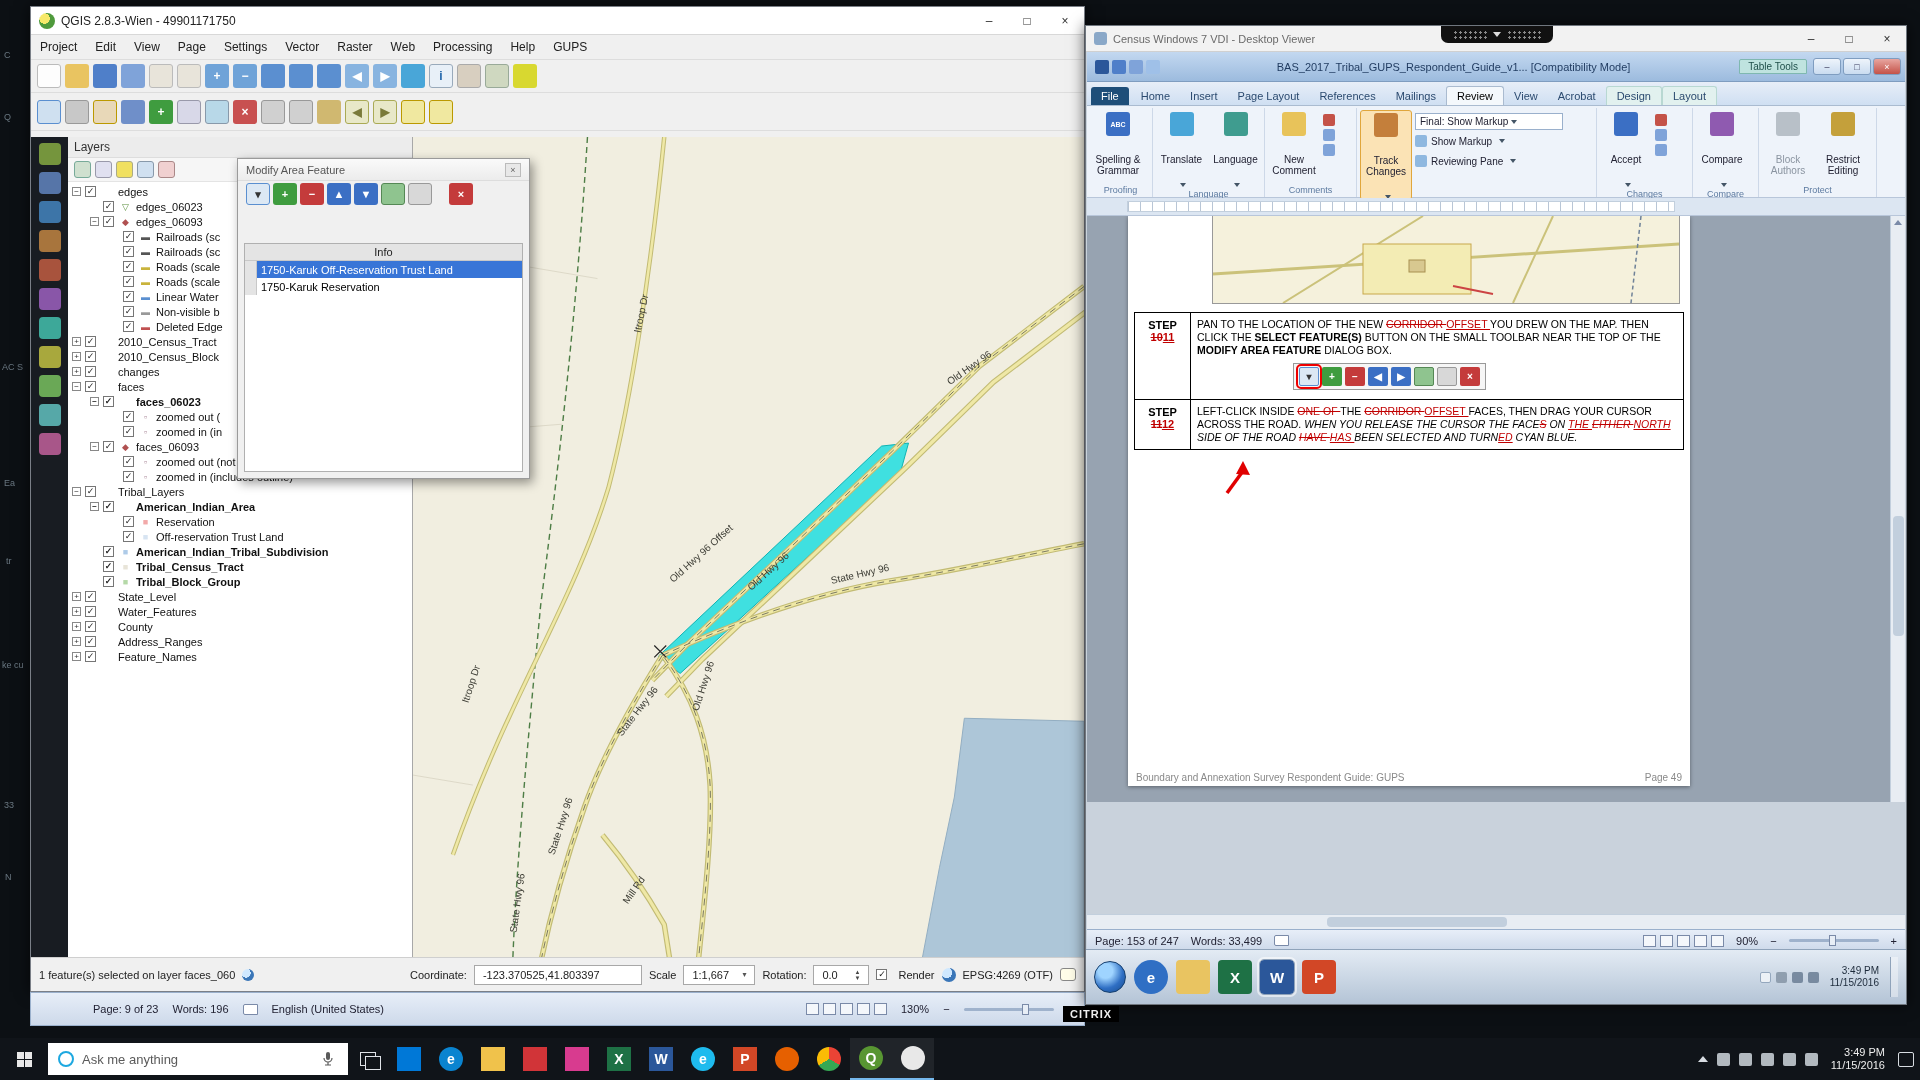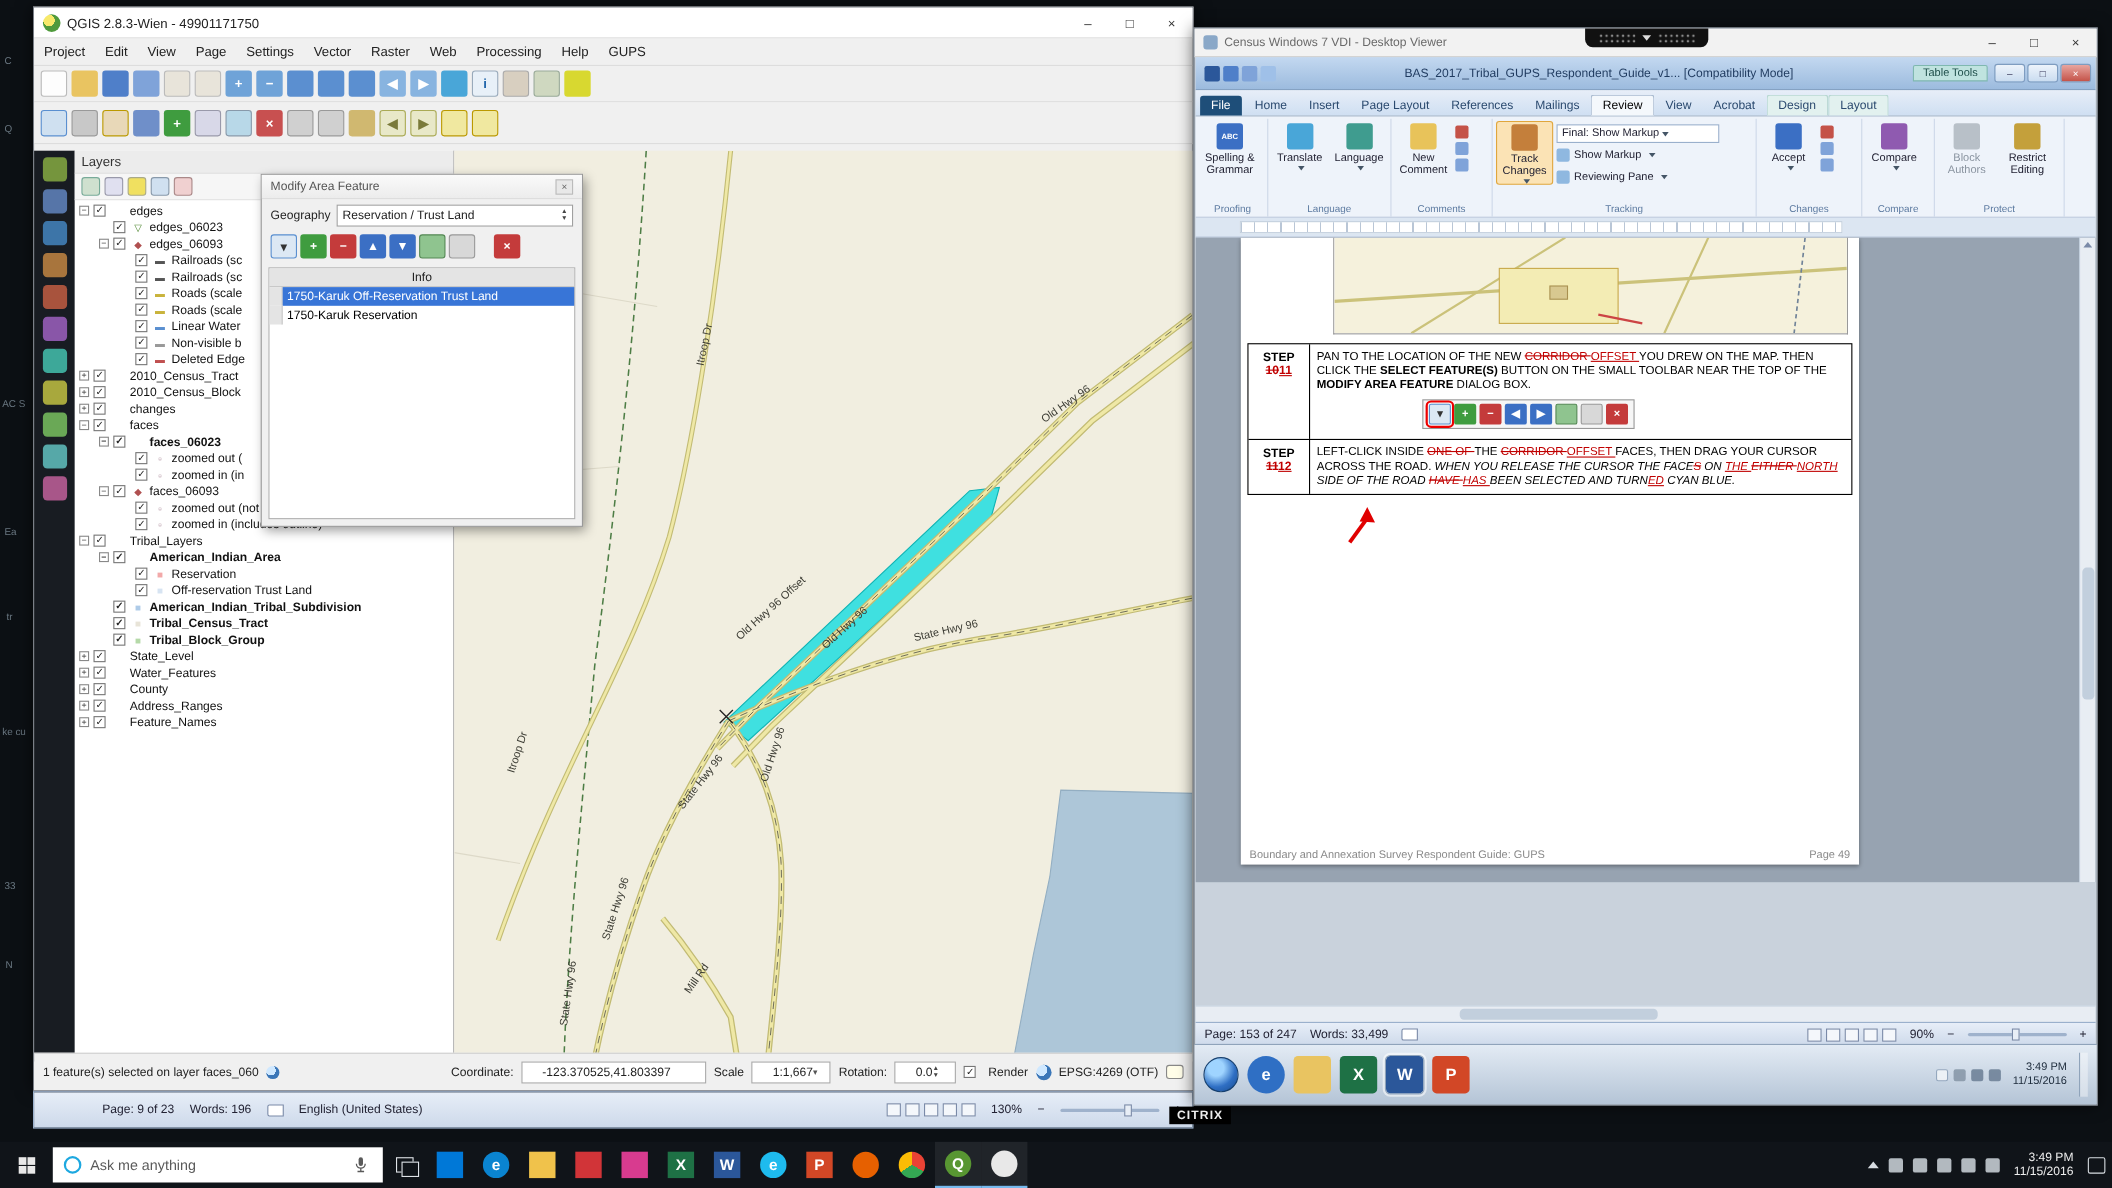--- a/index.html
+++ b/index.html
@@ -52,21 +52,21 @@
   .dbtn{width:24px;height:22px;border-radius:3px;display:flex;align-items:center;justify-content:center;font-size:11px;font-weight:bold;flex:none}
   .dlg-table{position:absolute;left:6px;right:6px;top:84px;bottom:6px;background:#fff;border:1px solid #b0b0b0}
   .it-head{height:17px;background:#e4e4e4;border-bottom:1px solid #c8c8c8;font-size:11px;color:#222;display:flex;align-items:center;justify-content:center}
   .it-row{height:17px;display:flex;font-size:11px;align-items:center}
   .it-num{width:12px;height:100%;background:#e4e4e4;border-right:1px solid #c8c8c8;flex:none}
   .it-row.sel .it-txt{background:#3875d7;color:#fff}
   .it-txt{flex:1;height:100%;display:flex;align-items:center;padding:0 4px;white-space:nowrap;overflow:hidden}
 
   
   #q-status{position:absolute;left:0;right:0;bottom:0;height:34px;background:#f0f0f0;border-top:1px solid #cfcfcf;display:flex;align-items:center;font-size:11px;color:#222;padding:0 8px;gap:7px}
-  .sin{background:#fff;border:1px solid #a8a8a8;height:20px;display:flex;align-items:center;padding:0 18px;font-size:11px}
+  .sin{background:#fff;border:1px solid #a8a8a8;height:20px;display:flex;align-items:center;padding:0 8px;font-size:11px}
   .gap{flex:1}
   .globe{width:14px;height:14px;border-radius:50%;background:radial-gradient(circle at 35% 35%,#cfe8ff 0 40%,#3a76b8 41% 100%)}
   .balloon{width:16px;height:13px;border:1px solid #888;border-radius:3px;background:#fffde8}
 
   
   #word-local{position:absolute;left:30px;top:992px;width:1055px;height:34px;background:linear-gradient(#e7eef8,#cdd9ea);border:1px solid #9ab0cc;display:flex;align-items:center;font-size:11px;color:#223;padding:0 10px 0 62px;gap:14px}
   .vicon{width:13px;height:12px;border:1px solid #7a8aa8;background:#f4f7fb}
   .book{width:15px;height:11px;background:#fff;border:1px solid #7a8aa8;border-radius:2px 0 0 2px}
   .zoomrail{width:90px;height:3px;background:#9fb2cc;position:relative;border-radius:2px}
   .zoomthumb{position:absolute;left:58px;top:-4px;width:7px;height:11px;background:#e8eef6;border:1px solid #7a8aa8}
@@ -89,21 +89,21 @@
   .aerobtn{width:28px;height:17px;border:1px solid #7f9dc0;background:linear-gradient(#eef4fb,#cadcf0);font-size:9px;color:#335;display:flex;align-items:center;justify-content:center;border-radius:3px}
   .w-tabs{height:24px;background:linear-gradient(#e7eef8,#cfdff2);display:flex;align-items:flex-end;padding-left:4px;font-size:11px;color:#2b4a6f;border-bottom:1px solid #aabbd0}
   .tab{padding:3px 10px;border-radius:3px 3px 0 0}
   .tab.file{background:#1e4e79;color:#fff;margin-right:2px}
   .tab.active{background:#f4f8fc;border:1px solid #aabbd0;border-bottom:none;color:#000}
   .tab.ctx{background:#e2f1ef;border:1px solid #b8d8d2;border-bottom:none}
   .w-ribbon{height:92px;background:#eef3fa;border-bottom:1px solid #b8c6da;display:flex;padding:2px 2px 0}
   .rgroup{border-right:1px solid #cdd8e8;display:flex;flex-direction:column;padding:2px 3px 0;position:relative}
   .rg-body{flex:1;display:flex;gap:3px;align-items:flex-start}
   .glabel{height:14px;font-size:9px;color:#5c7aa0;text-align:center;line-height:14px}
-  .bigbtn{width:52px;display:flex;flex-direction:column;align-items:center;gap:2px;padding-top:2px}
+  .bigbtn{width:52px;display:flex;flex-direction:column;align-items:center;gap:18px;padding-top:2px}
   .ric{width:24px;height:24px;border-radius:3px;display:flex;align-items:center;justify-content:center;font-size:7px;font-weight:bold;color:#fff}
   .blabel{font-size:10px;color:#223;text-align:center;white-space:pre-line;line-height:11px}
   .dd::after{content:"";display:inline-block;margin-left:3px;border-left:3px solid transparent;border-right:3px solid transparent;border-top:4px solid #456}
   .smallrow{height:18px;display:flex;align-items:center;font-size:10px;color:#223;gap:4px}
   .mini{width:12px;height:12px;border-radius:2px;flex:none}
   .fcombo{width:148px;height:17px;background:#fff;border:1px solid #9ab0cc;font-size:10px;display:flex;align-items:center;padding:0 4px;color:#223}
   .tc-big{background:#fbe3b5;border:1px solid #e0a63c;border-radius:3px}
   .w-ruler{height:18px;background:#dce6f2;border-bottom:1px solid #b8c6da;position:relative}
   .ruler-band{position:absolute;left:40px;right:230px;top:3px;bottom:3px;background:#fff;border:1px solid #c2cfdd;background-image:repeating-linear-gradient(90deg,#b9c6d6 0 1px,transparent 1px 12px)}
   #docarea{position:absolute;left:0;right:0;top:164px;height:586px;background:#97a3b1;overflow:hidden}
@@ -576,30 +576,20 @@
         <div class="maplbl" style="left:100px;top:790px;transform:rotate(-82deg)">State Hwy 96</div>
         <div class="maplbl" style="left:212px;top:760px;transform:rotate(-55deg)">Mill Rd</div>
     </div>
   </div>
 
   <div id="dlg">
     <div class="dlg-title">
       <span>Modify Area Feature</span>
       <span class="dlg-x">×</span>
     </div>
-    <div class="dlg-row">
-      <span>Geography</span>
-      <span class="combo">
-        <span>Reservation / Trust Land</span>
-        <span class="spin">
-            <span>▲</span>
-            <span>▼</span>
-          </span>
-      </span>
-    </div>
     <div class="dlg-tb">
       <div class="dbtn" style="background:#dce8f4;border:1px solid #5a8fd0;color:#333">
           <span>▾</span>
         </div>
         <div class="dbtn" style="background:#3f9c3f;color:#fff">
           <span>+</span>
         </div>
         <div class="dbtn" style="background:#c43b3b;color:#fff">
           <span>−</span>
         </div>

